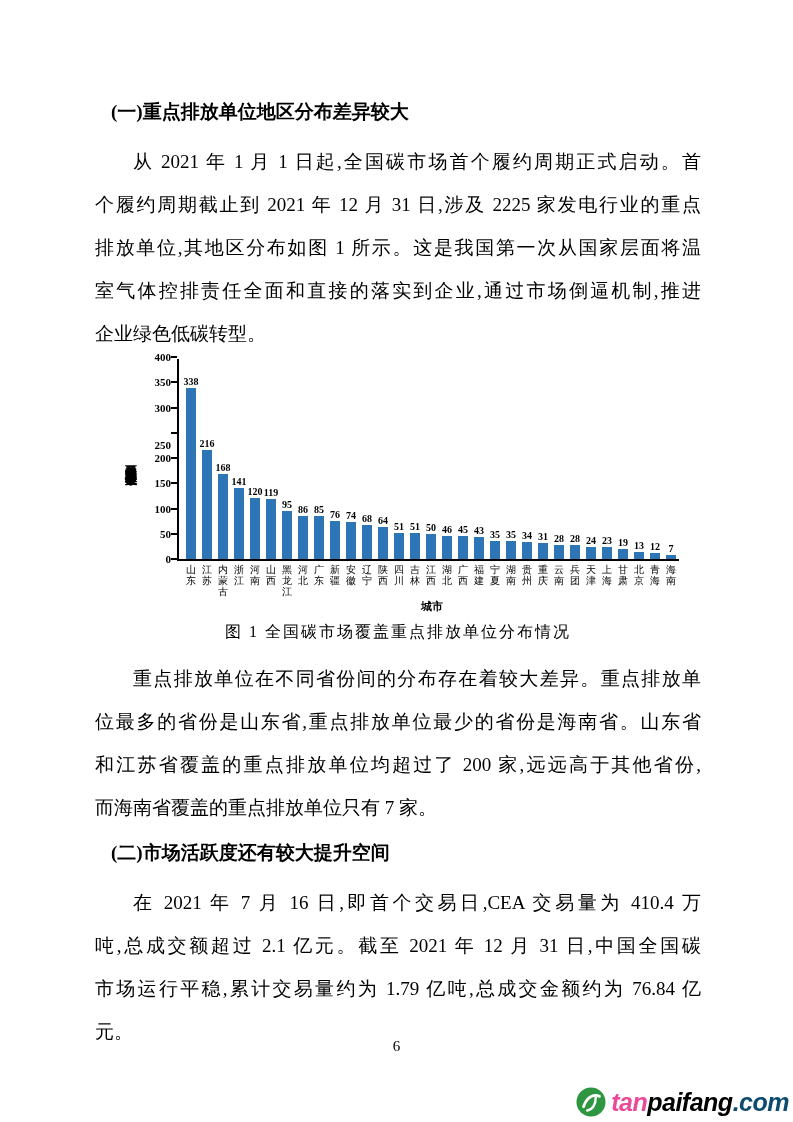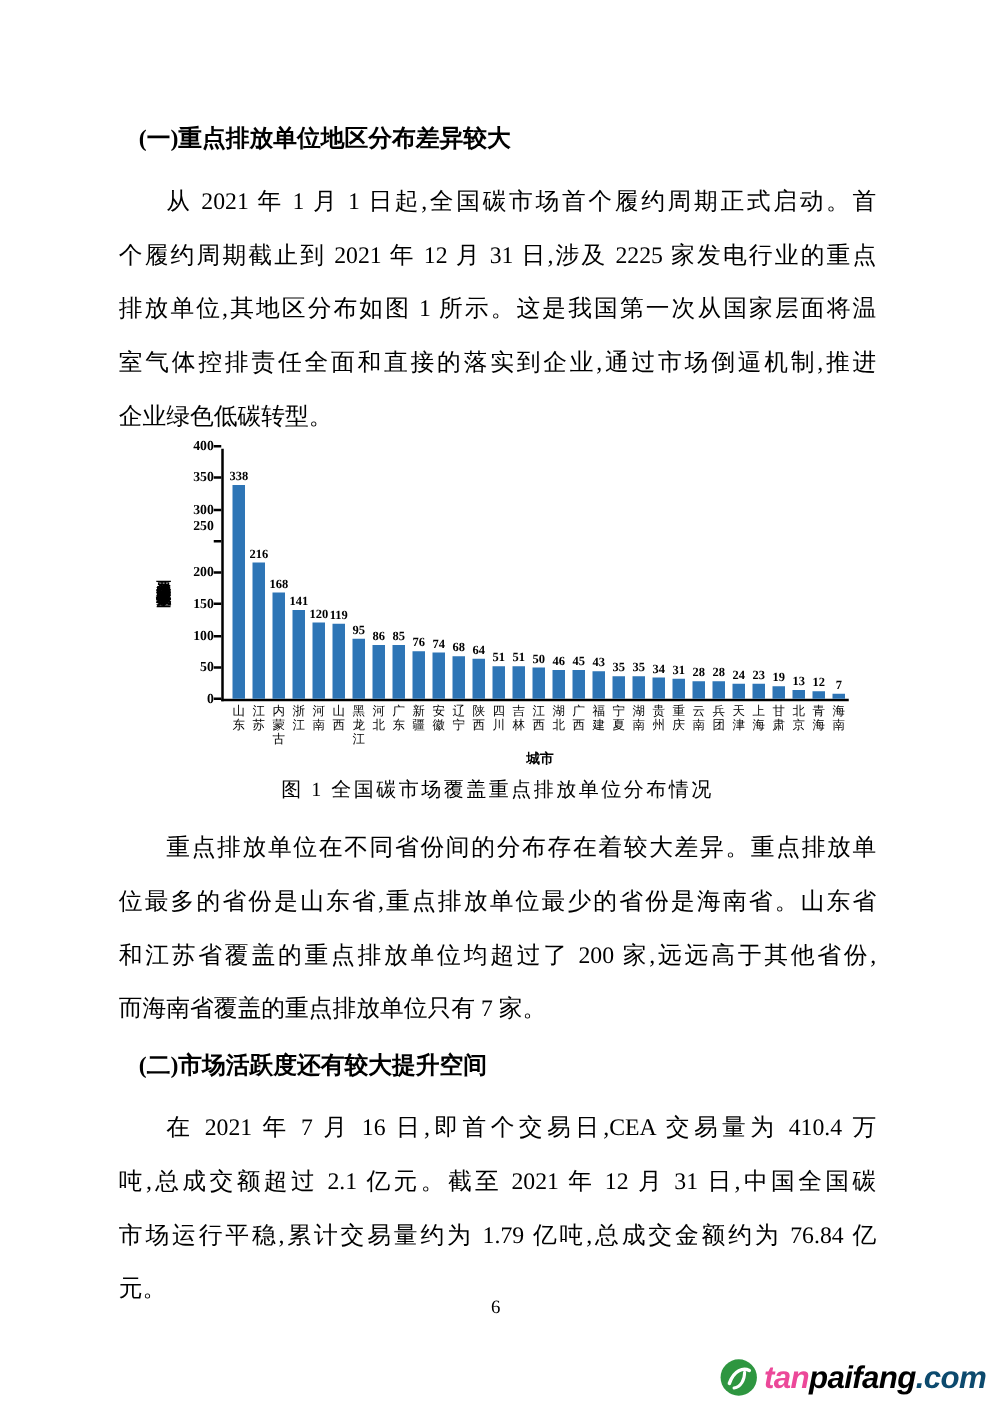--- a/index.html
+++ b/index.html
@@ -209,21 +209,21 @@
             <span class="ytick" style="bottom: -6px;">0</span>
             <span class="ymark" style="bottom: -1px;"></span>
             <span class="ytick" style="bottom: 19.25px;">50</span>
             <span class="ymark" style="bottom: 24.25px;"></span>
             <span class="ytick" style="bottom: 44.5px;">100</span>
             <span class="ymark" style="bottom: 49.5px;"></span>
             <span class="ytick" style="bottom: 69.75px;">150</span>
             <span class="ymark" style="bottom: 74.75px;"></span>
             <span class="ytick" style="bottom: 95px;">200</span>
             <span class="ymark" style="bottom: 100px;"></span>
-            <span class="ytick" style="bottom: 132px;">250</span>
+            <span class="ytick" style="bottom: 108px;">250</span>
             <span class="ymark" style="bottom: 125.25px;"></span>
             <span class="ytick" style="bottom: 145.5px;">300</span>
             <span class="ymark" style="bottom: 150.5px;"></span>
             <span class="ytick" style="bottom: 170.75px;">350</span>
             <span class="ymark" style="bottom: 175.75px;"></span>
             <span class="ytick" style="bottom: 196px;">400</span>
             <span class="ymark" style="bottom: 201px;"></span>
           </div>
       </div>
       <div class="xlabels">

